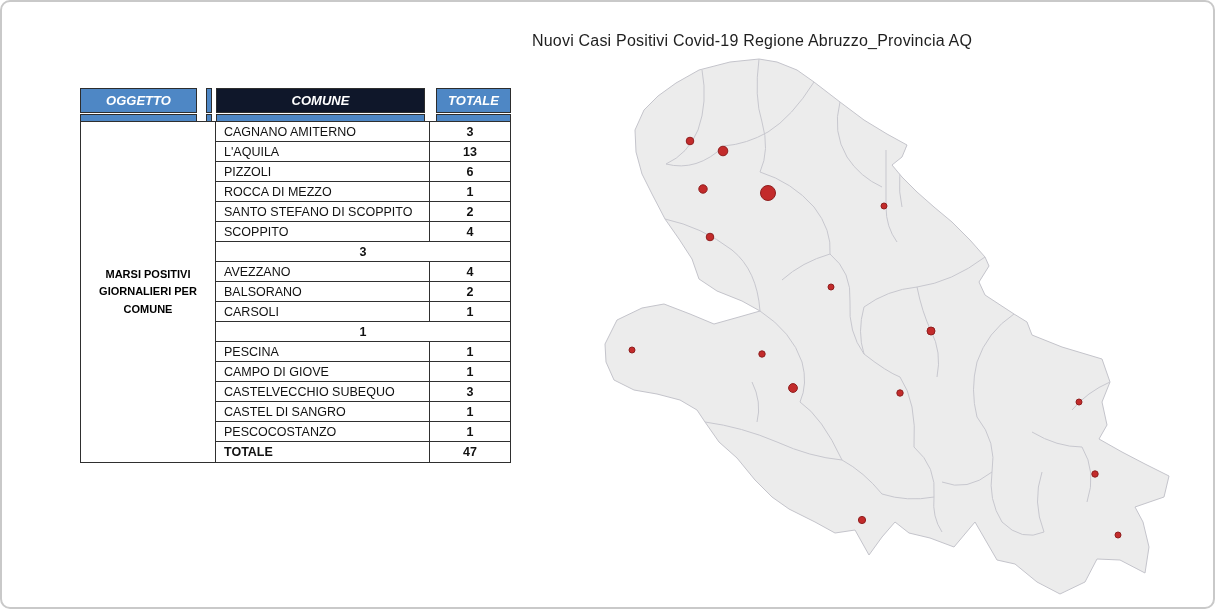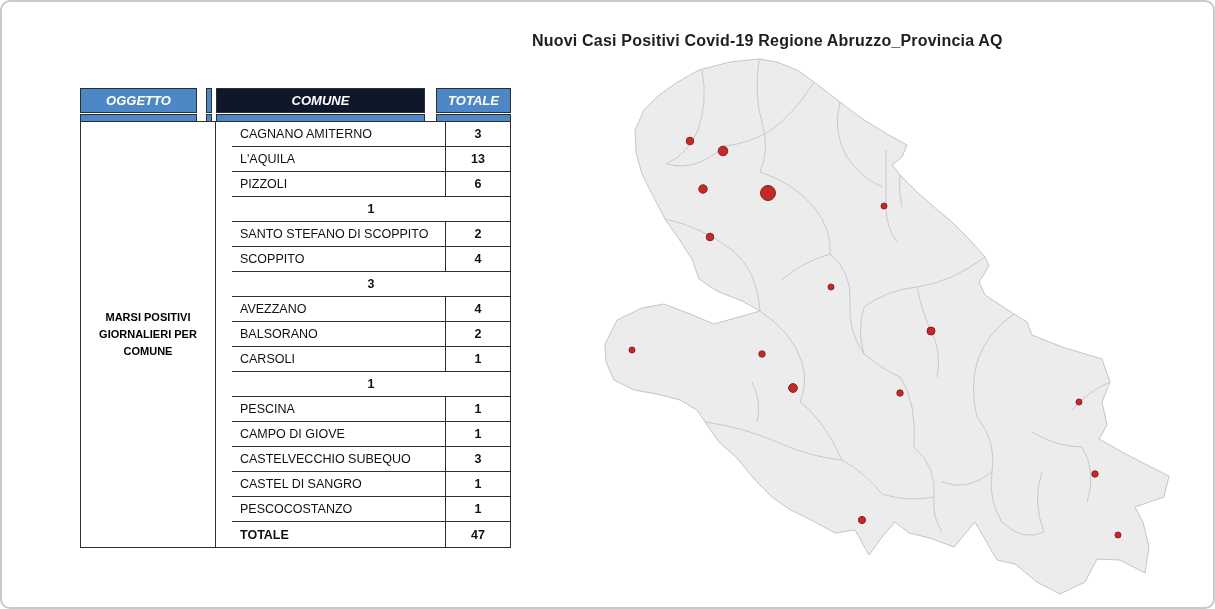--- a/index.html
+++ b/index.html
@@ -1,36 +1,36 @@
 <!DOCTYPE html>
 <html><head>
 <meta charset="utf-8">
 <style>
   html,body{margin:0;padding:0;background:#fff;}
   body{width:1215px;height:609px;font-family:"Liberation Sans",sans-serif;position:relative;}
   .frame{position:absolute;inset:0;width:1215px;height:609px;box-sizing:border-box;
          border:2px solid #c9c9c9;border-radius:10px;background:#ffffff;overflow:hidden;}
-  .map-title{position:absolute;left:530px;top:30px;font-size:16px;font-weight:bold;
+  .map-title{position:absolute;left:530px;top:30px;font-size:16px;font-weight:normal;
              color:#1f1f1f;letter-spacing:.2px;white-space:nowrap;}
   
   .tbl{position:absolute;left:78px;top:86px;width:431px;}
   .hdr-row,.strip-row{display:flex;}
   .hdr-row{height:25px;}
   .strip-row{height:8px;margin-top:1px;}
   .th,.strip{background:#4e87c5;border:1px solid #2d2d2d;box-sizing:border-box;}
   .th{color:#fff;font-weight:bold;font-size:13px;display:flex;align-items:center;justify-content:center;font-style:italic;}
   .w1{width:117px;} .w2{width:209px;} .w3{width:75px;}
   .gap1{width:19px;display:flex;} .gap2{width:11px;}
   .sliver{width:6px;margin-left:9px;background:#4e87c5;border:1px solid #2d2d2d;box-sizing:border-box;}
   .body-row{display:flex;margin-top:-1px;}
   .oggetto-cell{width:136px;border:1px solid #2f2f2f;box-sizing:border-box;
                 display:flex;align-items:center;justify-content:center;text-align:center;
                 font-weight:bold;font-size:11px;line-height:1.55;padding:0 10px;}
   .rows{width:296px;margin-left:-1px;border:1px solid #2f2f2f;box-sizing:border-box;}
-  .row{display:flex;height:25px;border-bottom:1px solid #2f2f2f;box-sizing:border-box;margin-left:16px;}
+  .row{display:flex;height:20px;border-bottom:1px solid #2f2f2f;box-sizing:border-box;}
   .row:last-child{border-bottom:none;}
   .c-comune{width:214px;border-right:1px solid #2f2f2f;box-sizing:border-box;
             display:flex;align-items:center;padding-left:8px;font-size:12.5px;color:#111;}
   .c-tot{flex:1;display:flex;align-items:center;justify-content:center;
          font-weight:bold;font-size:12.5px;color:#111;}
   .row.total .c-comune{font-weight:bold;}
   
   svg.map{position:absolute;left:0;top:0;width:1215px;height:609px;}
   .land{fill:#ececec;stroke:#c4c4cb;stroke-width:1;}
   .muni{fill:none;stroke:#c7c7ce;stroke-width:1;}
@@ -140,20 +140,21 @@
           </div>
           <div class="row">
             <div class="c-comune">L'AQUILA</div>
             <div class="c-tot">13</div>
           </div>
           <div class="row">
             <div class="c-comune">PIZZOLI</div>
             <div class="c-tot">6</div>
           </div>
           <div class="row">
+            <div class="c-comune">ROCCA DI MEZZO</div>
             <div class="c-tot">1</div>
           </div>
           <div class="row">
             <div class="c-comune">SANTO STEFANO DI SCOPPITO</div>
             <div class="c-tot">2</div>
           </div>
           <div class="row">
             <div class="c-comune">SCOPPITO</div>
             <div class="c-tot">4</div>
           </div>

